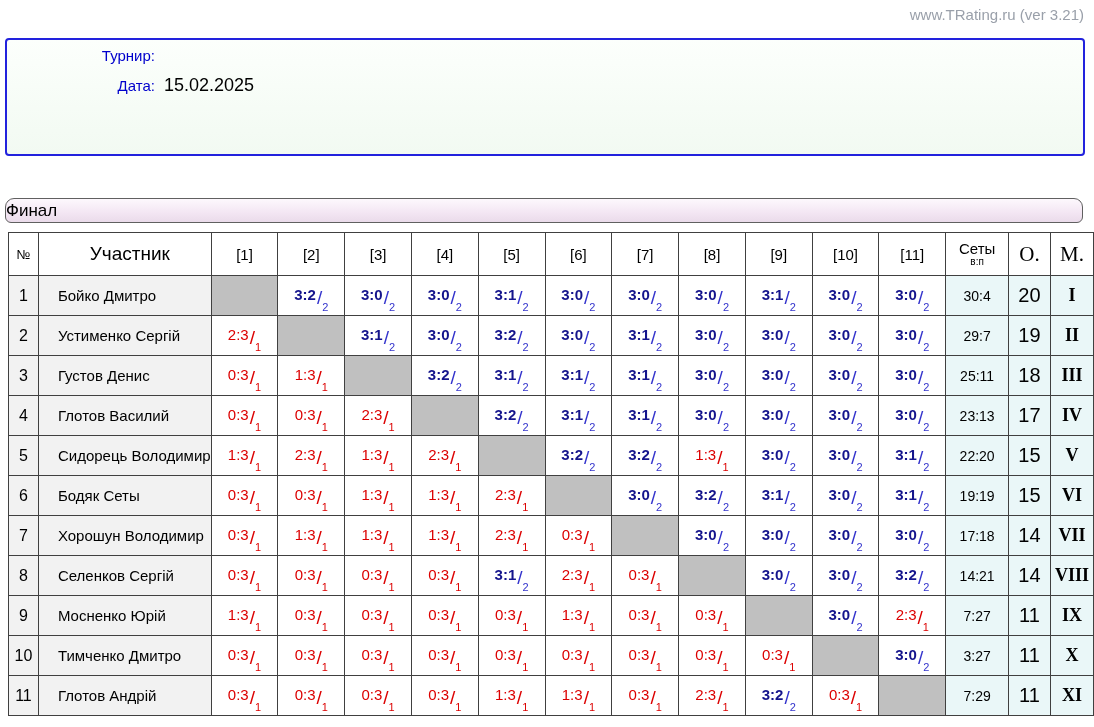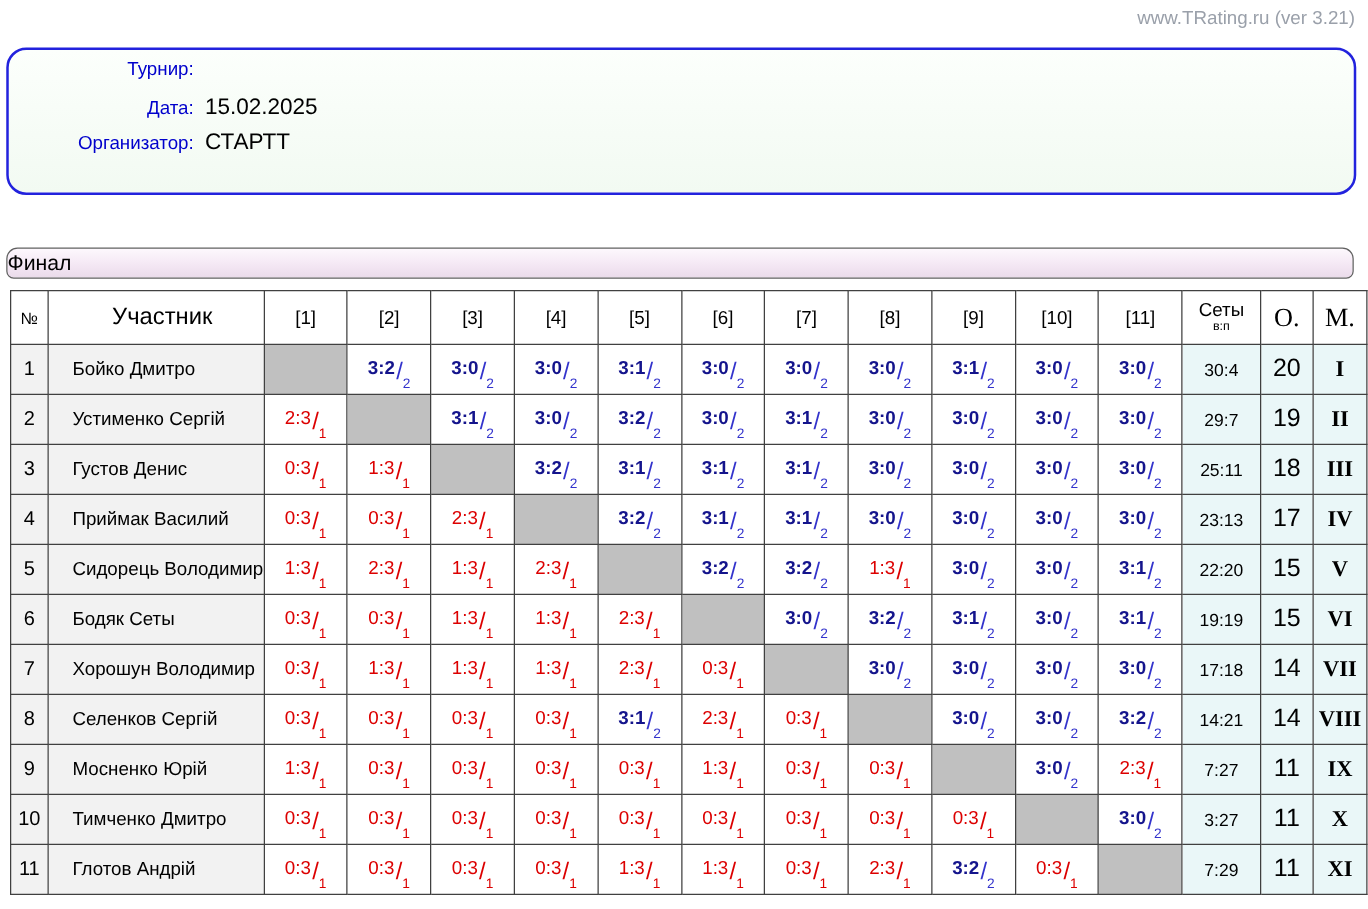--- a/index.html
+++ b/index.html
@@ -8,21 +8,21 @@
     font-family:"Liberation Sans",sans-serif;color:#000;overflow:hidden;
   }
   
   .site-label{
     position:absolute;top:6px;right:10px;
     font-size:15px;color:#9aa0aa;
   }
   
   .info-panel{
     position:absolute;left:5px;top:38px;width:1080px;height:118px;
-    border:2px solid var(--info-border);border-radius:16px;
+    border:2px solid var(--info-border);border-radius:4px;
     background:linear-gradient(180deg,#fcfffc 0%,#f2faf2 100%);
     box-sizing:border-box;padding-top:7px;
   }
   .info-row{display:flex;align-items:baseline;height:28px;}
   .info-label{
     width:148px;text-align:right;flex:0 0 148px;
     color:var(--label-blue);font-size:15px;padding-right:9px;
   }
   .info-value{font-size:18px;color:#000;white-space:nowrap;}
   
@@ -81,24 +81,20 @@
 
 <div class="site-label">www.TRating.ru (ver 3.21)</div>
 
 <div class="info-panel">
   <div class="info-row">
     <div class="info-label">Турнир:</div>
   </div>
   <div class="info-row">
     <div class="info-label">Дата:</div>
     <div class="info-value">15.02.2025</div>
-  </div>
-  <div class="info-row">
-    <div class="info-label">Организатор:</div>
-    <div class="info-value">СТАРТТ</div>
   </div>
 </div>
 
 <div class="section-bar">
   <span>Финал</span>
 </div>
 
 <div class="results-wrap">
   <table class="results">
     <thead>
@@ -174,21 +170,21 @@
           <td class="c-m"><span class="sc win">3:0</span><span class="pt win"><span class="sl">/</span><span class="pn">2</span></span></td>
           <td class="c-m"><span class="sc win">3:0</span><span class="pt win"><span class="sl">/</span><span class="pn">2</span></span></td>
           <td class="c-m"><span class="sc win">3:0</span><span class="pt win"><span class="sl">/</span><span class="pn">2</span></span></td>
           <td class="c-m"><span class="sc win">3:0</span><span class="pt win"><span class="sl">/</span><span class="pn">2</span></span></td>
           <td class="c-sets sets-cell">25:11</td>
           <td class="c-o o-cell">18</td>
           <td class="c-pl pl-cell">III</td>
         </tr>
         <tr>
           <td class="c-no no-cell">4</td>
-          <td class="c-name name-cell">Приймак Василий</td>
+          <td class="c-name name-cell">Глотов Василий</td>
           <td class="c-m"><span class="sc loss">0:3</span><span class="pt loss"><span class="sl">/</span><span class="pn">1</span></span></td>
           <td class="c-m"><span class="sc loss">0:3</span><span class="pt loss"><span class="sl">/</span><span class="pn">1</span></span></td>
           <td class="c-m"><span class="sc loss">2:3</span><span class="pt loss"><span class="sl">/</span><span class="pn">1</span></span></td>
           <td class="c-m diag"></td>
           <td class="c-m"><span class="sc win">3:2</span><span class="pt win"><span class="sl">/</span><span class="pn">2</span></span></td>
           <td class="c-m"><span class="sc win">3:1</span><span class="pt win"><span class="sl">/</span><span class="pn">2</span></span></td>
           <td class="c-m"><span class="sc win">3:1</span><span class="pt win"><span class="sl">/</span><span class="pn">2</span></span></td>
           <td class="c-m"><span class="sc win">3:0</span><span class="pt win"><span class="sl">/</span><span class="pn">2</span></span></td>
           <td class="c-m"><span class="sc win">3:0</span><span class="pt win"><span class="sl">/</span><span class="pn">2</span></span></td>
           <td class="c-m"><span class="sc win">3:0</span><span class="pt win"><span class="sl">/</span><span class="pn">2</span></span></td>

